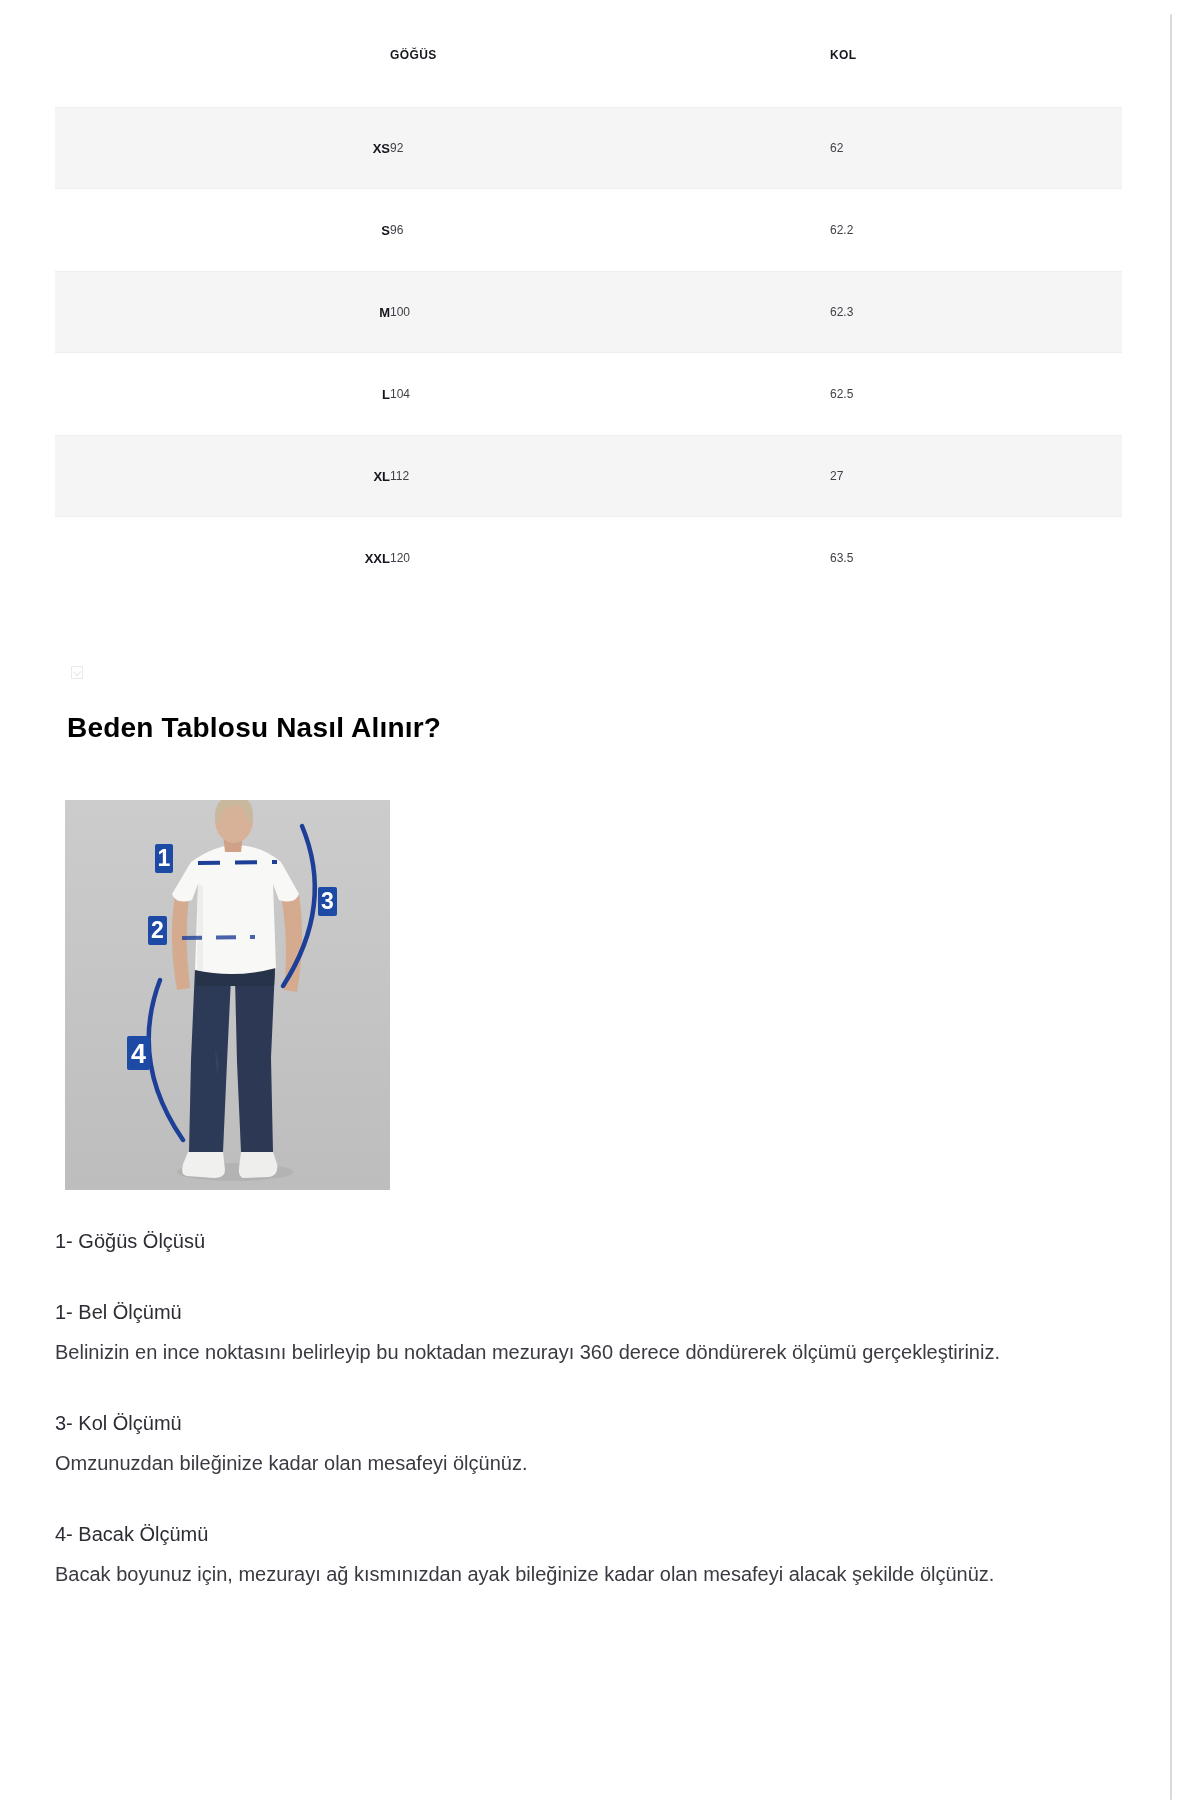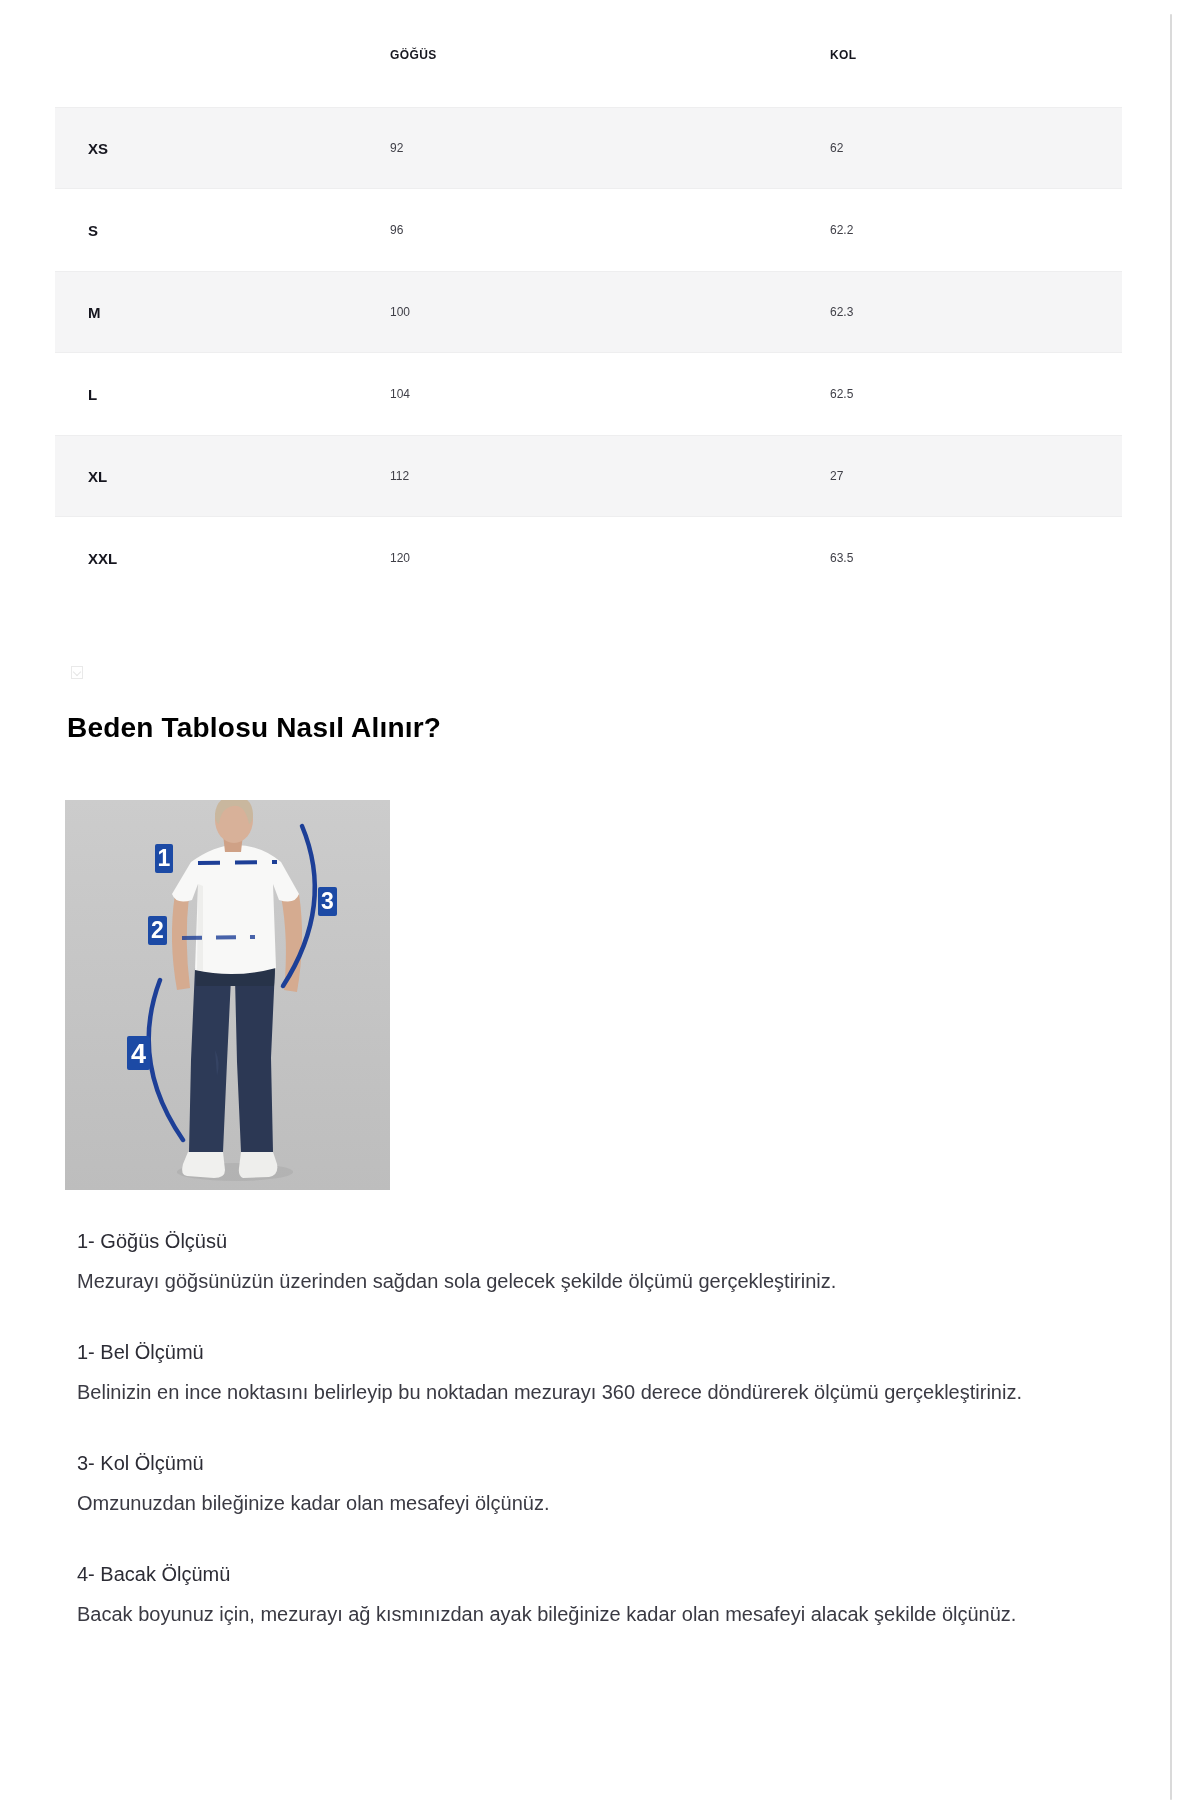--- a/index.html
+++ b/index.html
@@ -11,42 +11,42 @@
 
   
   .size-table { position:absolute; left:55px; top:30px; width:1067px; }
   .thead { display:grid; grid-template-columns:335px 440px auto; height:77px; }
   .th { padding-top:18px; font-size:12px; font-weight:bold; letter-spacing:.4px; color:#17171f; }
   .tbody .trow {
     display:grid; grid-template-columns:335px 440px auto; height:82px; align-items:center;
   }
   .tbody .trow:nth-child(odd) { background:#f5f5f6; border-top:1px solid #eeeeef; border-bottom:1px solid #eeeeef; }
   .td { font-size:12px; color:#3f3f47; }
-  .td.label { padding-left:33px; font-size:15px; font-weight:bold; color:#15151e; }
+  .td.label { padding-left:33px; font-size:13px; font-weight:bold; color:#15151e;text-align:right; }
 
   
   .img-artifact { position:absolute; left:71px; top:666px; width:12px; height:13px;
     border:1px solid #cfcfcf; opacity:.45; }
   .img-artifact::after { content:""; position:absolute; left:2px; top:2px; width:5px; height:5px;
     border-left:1px solid #c7c7c7; border-bottom:1px solid #c7c7c7; transform:rotate(-45deg); }
 
   
   .guide-heading {
     position:absolute; left:67px; top:710px; font-size:28px; line-height:36px;
     font-weight:bold; color:#000000; letter-spacing:.2px;
   }
 
   
   .figure-wrap { position:absolute; left:65px; top:800px; width:325px; height:390px; }
   .figure-wrap svg { display:block; width:100%; height:100%; }
   .badge-num { font-family:"Liberation Sans", sans-serif; font-weight:bold; fill:#ffffff; }
 
   
   .sections { position:absolute; left:55px; top:1221px; width:995px; }
-  .m-section { margin-bottom:31px;margin-left:22px; }
+  .m-section { margin-bottom:31px; }
   .m-title { font-size:20px; line-height:40px; color:#2c2c35; }
   .m-body  { font-size:20px; line-height:40px; color:#3a3a43; }
 
   
   .scroll-line { position:absolute; left:1170px; top:14px; width:2px; height:1786px;
     background:#dadada; border-radius:2px; }
 </style>
 </head>
 <body>
 
@@ -150,21 +150,20 @@
 
       <rect x="62" y="236" width="23" height="34" rx="2" fill="#1c4aa5"></rect>
       <text x="73.5" y="263" text-anchor="middle" font-size="27" class="badge-num">4</text>
     </svg>
   </div>
 
   <div class="sections">
 
       <div class="m-section">
         <div class="m-title">1- Göğüs Ölçüsü</div>
-        <p class="m-body">Mezurayı göğsünüzün üzerinden sağdan sola gelecek şekilde ölçümü gerçekleştiriniz.</p>
       </div>
 
       <div class="m-section">
         <div class="m-title">1- Bel Ölçümü</div>
         <p class="m-body">Belinizin en ince noktasını belirleyip bu noktadan mezurayı 360 derece döndürerek ölçümü gerçekleştiriniz.</p>
       </div>
 
       <div class="m-section">
         <div class="m-title">3- Kol Ölçümü</div>
         <p class="m-body">Omzunuzdan bileğinize kadar olan mesafeyi ölçünüz.</p>

